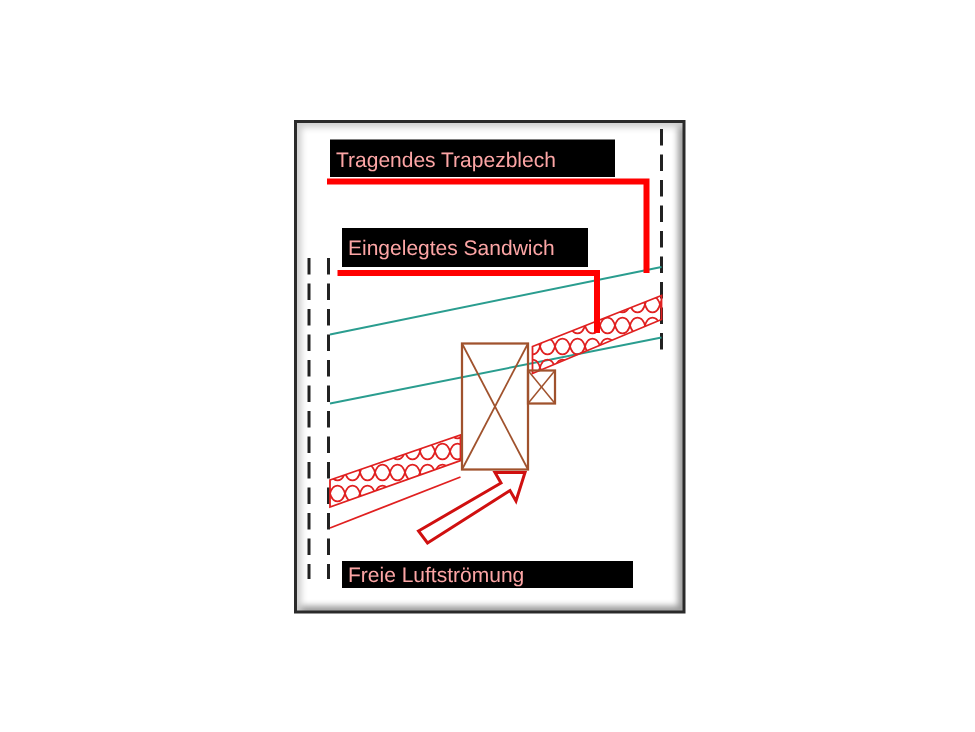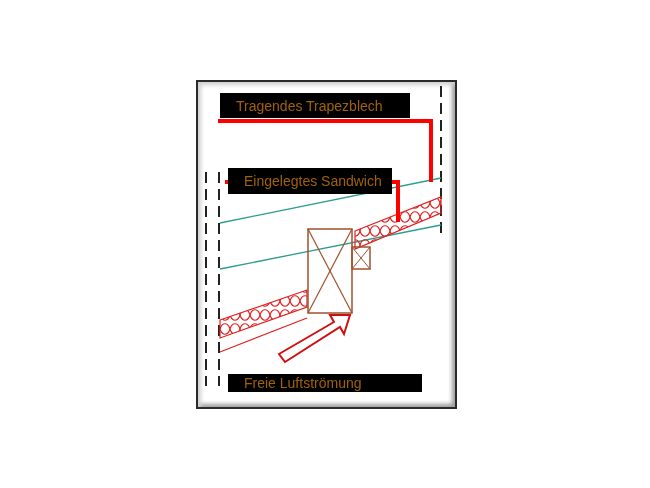--- a/index.html
+++ b/index.html
@@ -4,23 +4,23 @@
   <style>
     html, body { margin: 0; padding: 0; background: #ffffff; }
     body { width: 650px; height: 488px; position: relative; overflow: hidden; }
     .frame {
       position: absolute; left: 196px; top: 80px; width: 257px; height: 325px;
       border: 2px solid #2a2a2a; background: #ffffff;
       box-shadow: inset 3px 3px 4px #cfcfcf, inset -3px -3px 4px #9a9a9a;
     }
     svg.drawing { position: absolute; left: 0; top: 0; }
     .label {
-      position: absolute; background: #000000; color: #a16207;
+      position: absolute; background: #000000; color: #fca5a5;
       font-family: "Liberation Sans", sans-serif; font-size: 14px;
-      display: flex; align-items: center; padding-left: 16px; box-sizing: border-box;
+      display: flex; align-items: center; padding-left: 4px; box-sizing: border-box;
       white-space: nowrap;
     }
   </style>
 </head>
 <body>
 
 <div class="frame"></div>
 
 <svg class="drawing" width="650" height="488" viewBox="0 0 650 488">
   <defs>
@@ -65,14 +65,14 @@
     <g>
       <polygon points="279,354 334,322 330,315 350,315 344,334 340,327 285,362" fill="none" stroke="#d01010" stroke-width="2" stroke-linejoin="miter"></polygon>
     </g>
 
     <polyline points="218,121 431,121 431,182" fill="none" stroke="#ff0000" stroke-width="4"></polyline>
     <polyline points="225,182 398,182 398,222" fill="none" stroke="#ff0000" stroke-width="4"></polyline>
   </g>
 </svg>
 
 <div class="label" style="left:220px; top:93px; width:190px; height:25px;">Tragendes Trapezblech</div>
-<div class="label" style="left:228px; top:152px; width:164px; height:26px;margin-top:16px;">Eingelegtes Sandwich</div>
+<div class="label" style="left:228px; top:152px; width:164px; height:26px;">Eingelegtes Sandwich</div>
 <div class="label" style="left:228px; top:374px; width:194px; height:18px;">Freie Luftströmung</div>
 
 </body></html>

